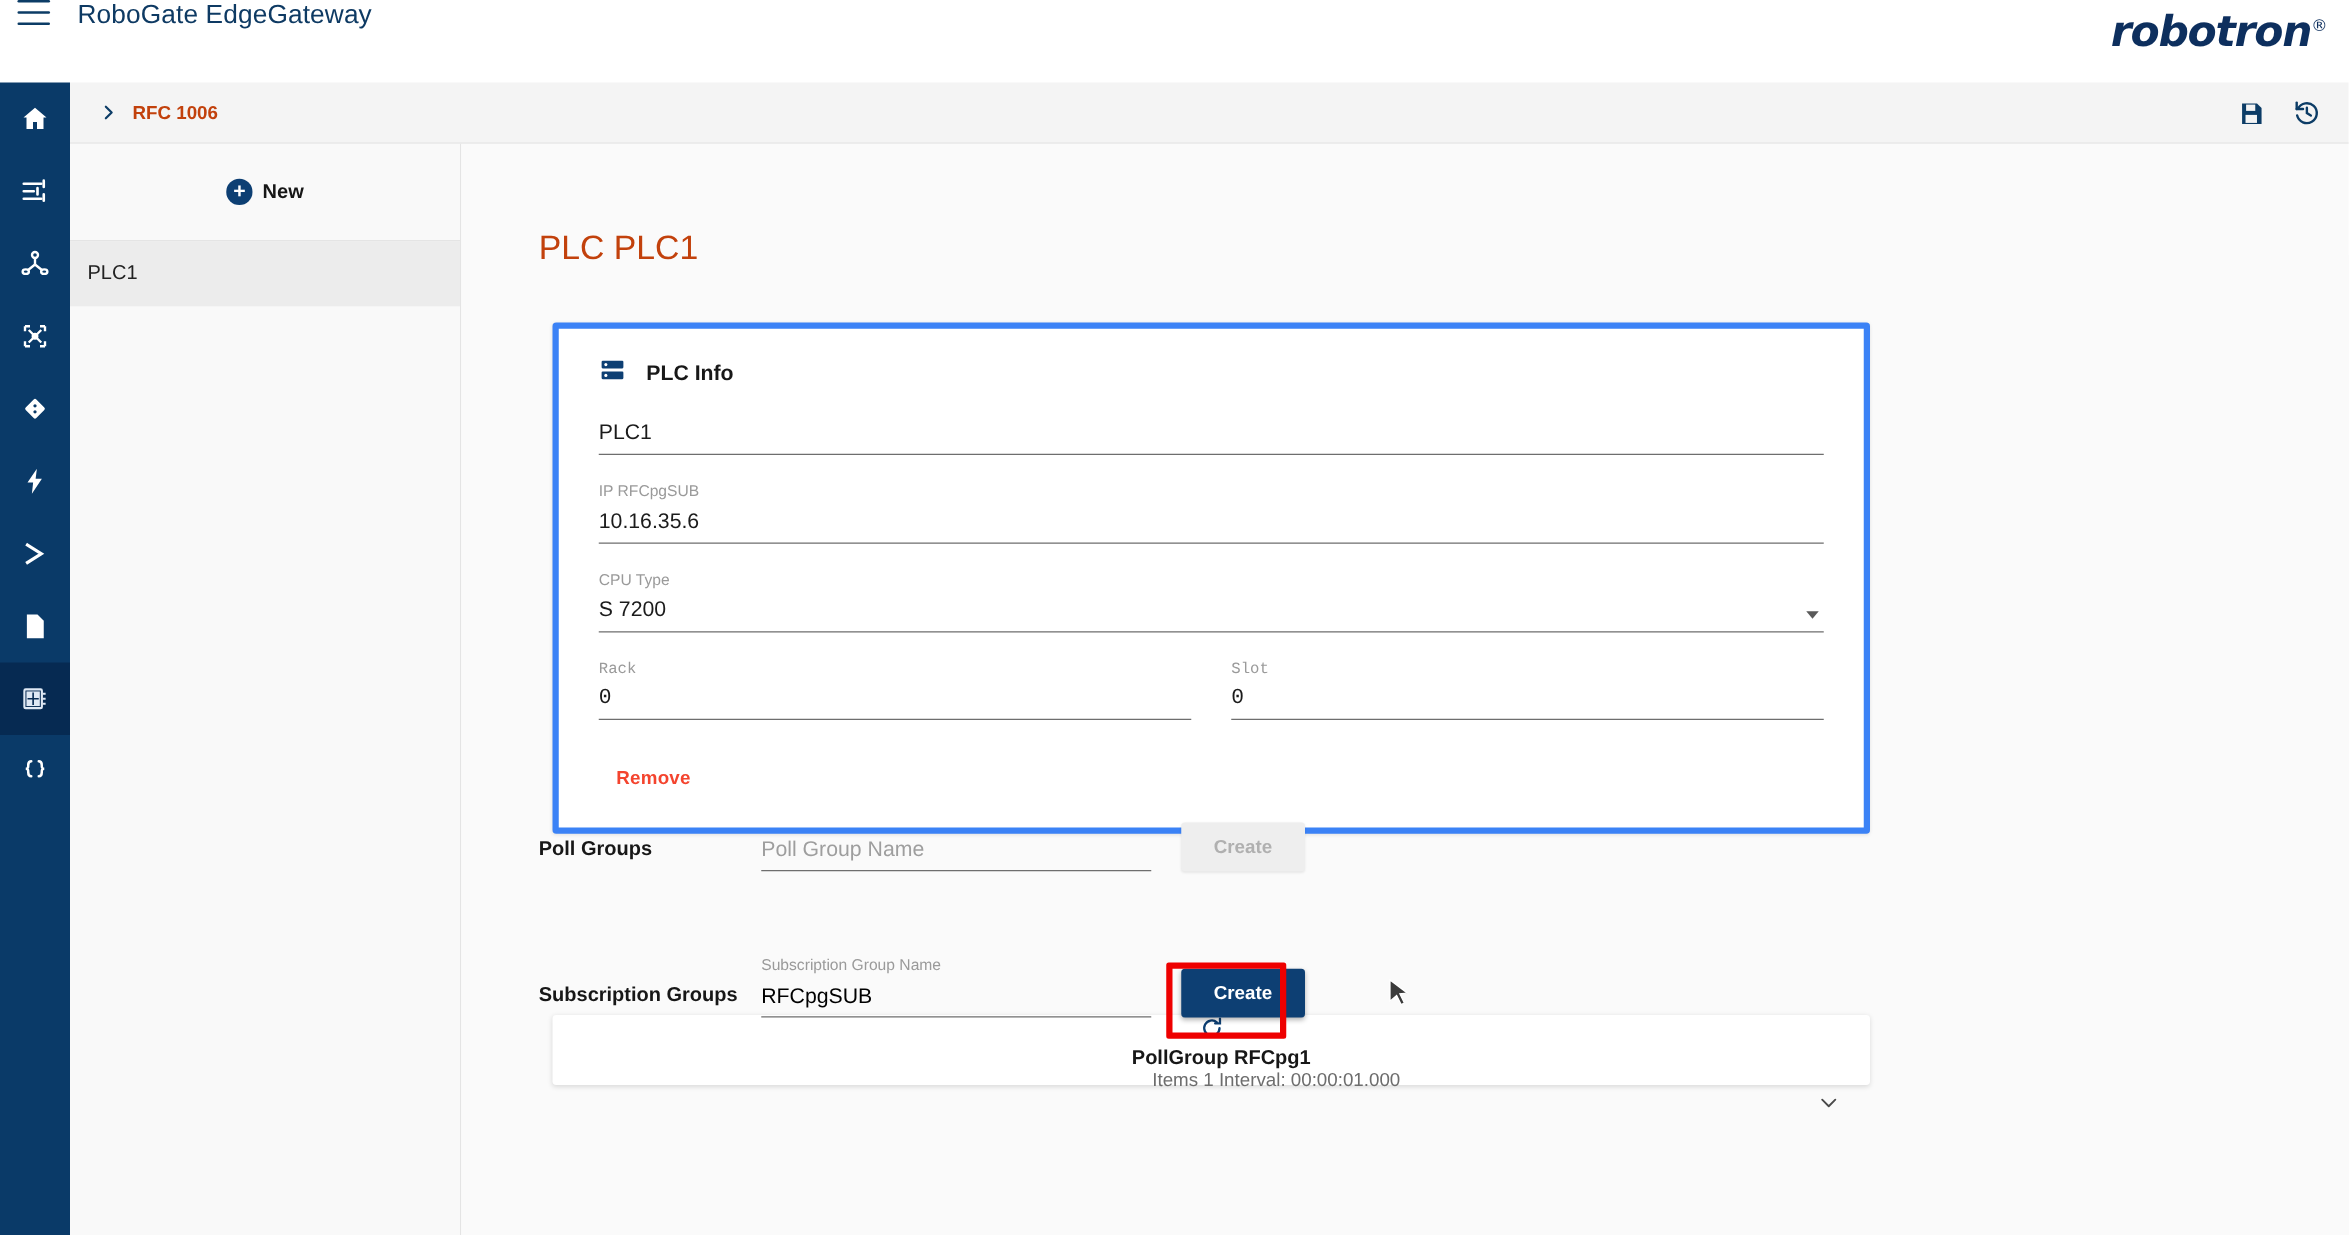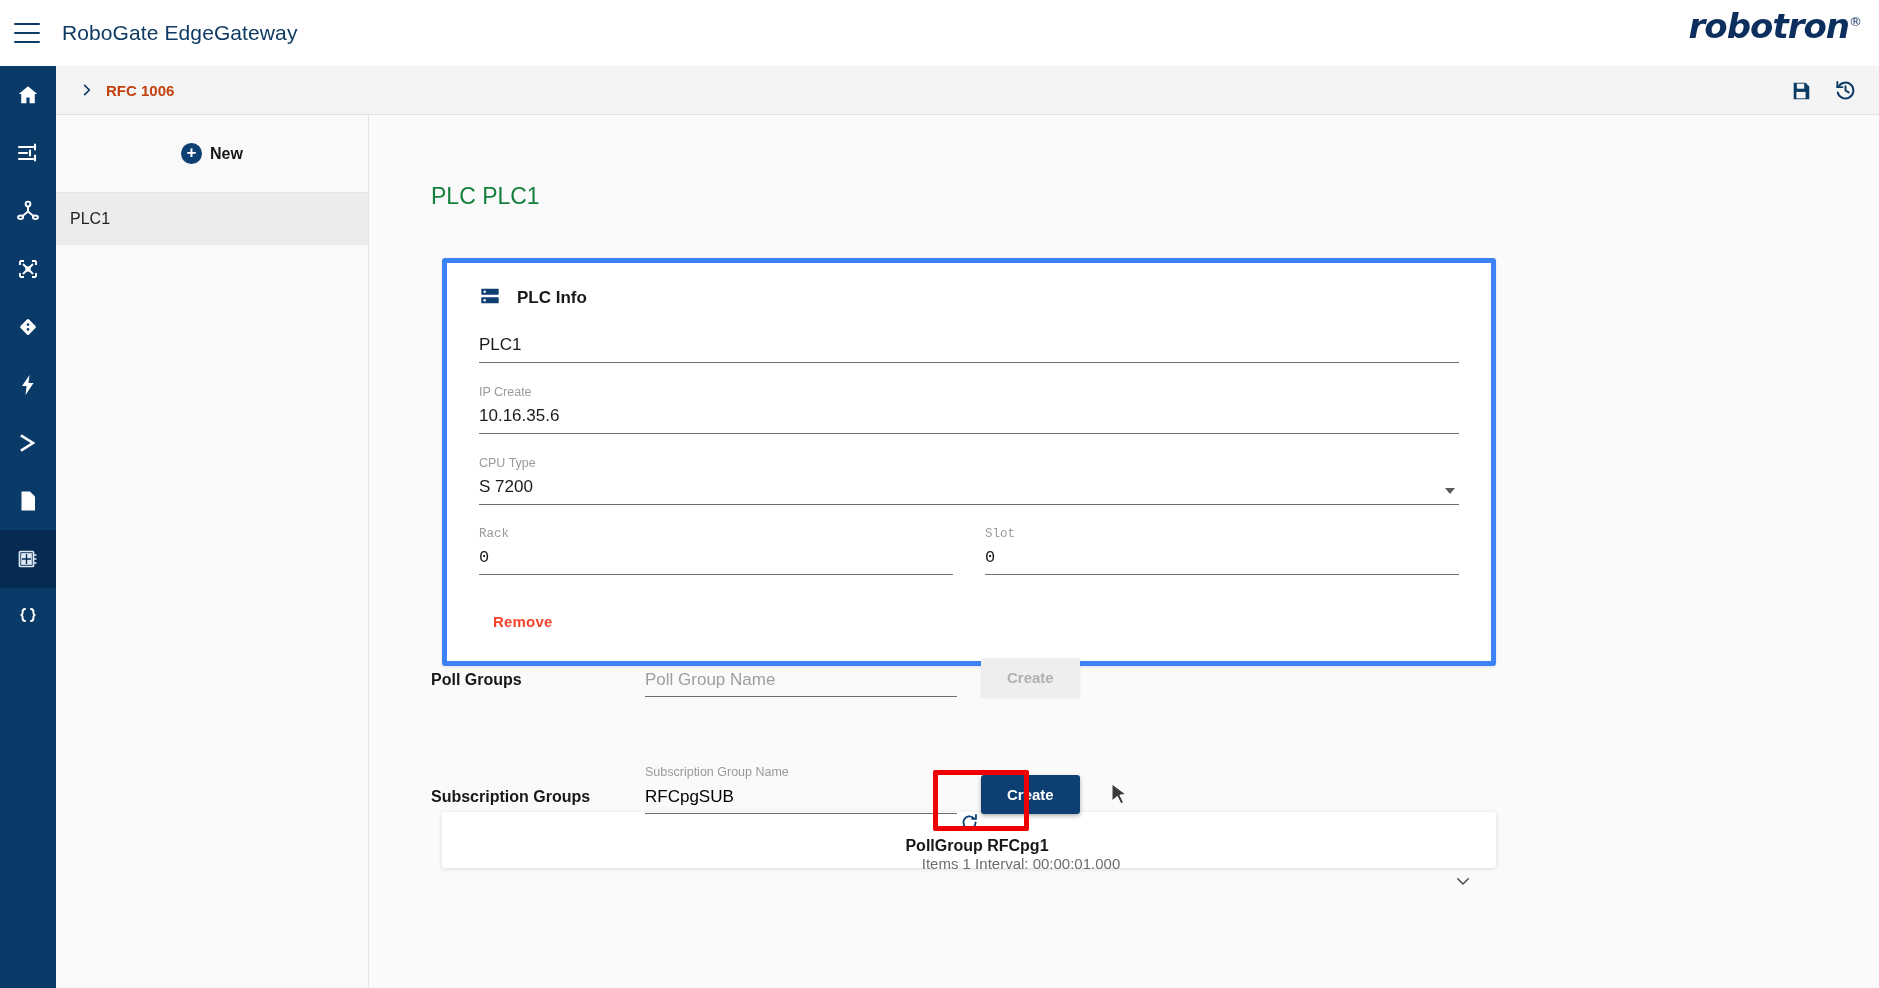--- a/index.html
+++ b/index.html
@@ -7,21 +7,21 @@
     width: 1879px; height: 988px;
     font-family: "Liberation Sans", sans-serif;
     background: #ffffff;
     overflow: hidden;
   }
   body { position: relative; }
 
   
   .topbar {
     position: absolute; left: 0; top: 0; width: 1879px; height: 66px;
-    background: #ffffff; display: flex; align-items: center;
+    background: #ffffff; display: flex; 
   }
   .hamburger {
     width: 26px; height: 20px; margin-left: 14px; margin-right: 22px;
     display: flex; flex-direction: column; justify-content: space-between;
     cursor: pointer;
   }
   .hamburger span { display: block; height: 2px; width: 26px; background: #0c3c66; border-radius: 1px; }
   .app-title {
     font-size: 21px; color: #0e3a63; font-weight: 400; letter-spacing: .1px;
   }
@@ -75,21 +75,21 @@
     height: 52px; display: flex; align-items: center; padding-left: 14px;
     font-size: 16px; color: #222; background: #ececec; cursor: pointer;
   }
 
   
   .main {
     position: absolute; left: 369px; top: 115px; width: 1510px; height: 873px;
     background: #fafafa; overflow: hidden;
   }
   .page-title {
-    font-size: 23px; color: #15803d; margin: 68px 0 0 62px; font-weight: 400;
+    font-size: 27px; color: #c2410c; margin: 68px 0 0 62px; font-weight: 400;
   }
 
   .card {
     position: absolute; left: 73px; top: 143px; width: 1054px;
     background: #fff; border: 5px solid #3b82f6; border-radius: 3px;
     box-shadow: 0 1px 3px rgba(0,0,0,.10);
     padding: 22px 32px 30px 32px;
   }
   .card-head { display: flex; align-items: center; margin-bottom: 24px; }
   .card-head .ttl { font-size: 17px; font-weight: bold; color: #181818; margin-left: 16px; }
@@ -112,21 +112,21 @@
     margin-top: 16px; margin-left: 14px; display: inline-block;
     font-size: 15px; font-weight: bold; color: #f4442e; cursor: pointer;
     letter-spacing: .2px;
   }
 
   
   .sect-row {
     position: absolute; left: 62px; width: 1400px; display: flex; align-items: flex-end;
   }
   .sect-label { font-size: 16px; font-weight: bold; color: #171717; width: 178px; }
-  .inline-field { width: 312px; margin-left: 36px; }
+  .inline-field { width: 312px; }
   .inline-field .flabel { font-size: 12.5px; color: #9a9a9a; margin-bottom: 6px; height: 16px;}
   .inline-field .fvalue {
     font-size: 17px; padding-bottom: 6px; border-bottom: 1px solid #6e6e6e; min-height: 26px;
   }
   .inline-field .fvalue.ph { color: #9e9e9e; }
 
   .btn {
     font-size: 15px; font-weight: bold; border-radius: 3px; padding: 11px 26px;
     cursor: pointer; border: none; font-family: "Liberation Sans", sans-serif;
   }
@@ -299,21 +299,21 @@
         </svg>
       </span>
       <span class="ttl">PLC Info</span>
     </div>
 
     <div class="field">
       <div class="fvalue">PLC1</div>
     </div>
 
     <div class="field">
-      <div class="flabel">IP Create</div>
+      <div class="flabel">IP RFCpgSUB</div>
       <div class="fvalue">10.16.35.6</div>
     </div>
 
     <div class="field sel">
       <div class="flabel">CPU Type</div>
       <div class="fvalue">S 7200</div>
       <span class="caret"></span>
     </div>
 
     <div class="two-col">

